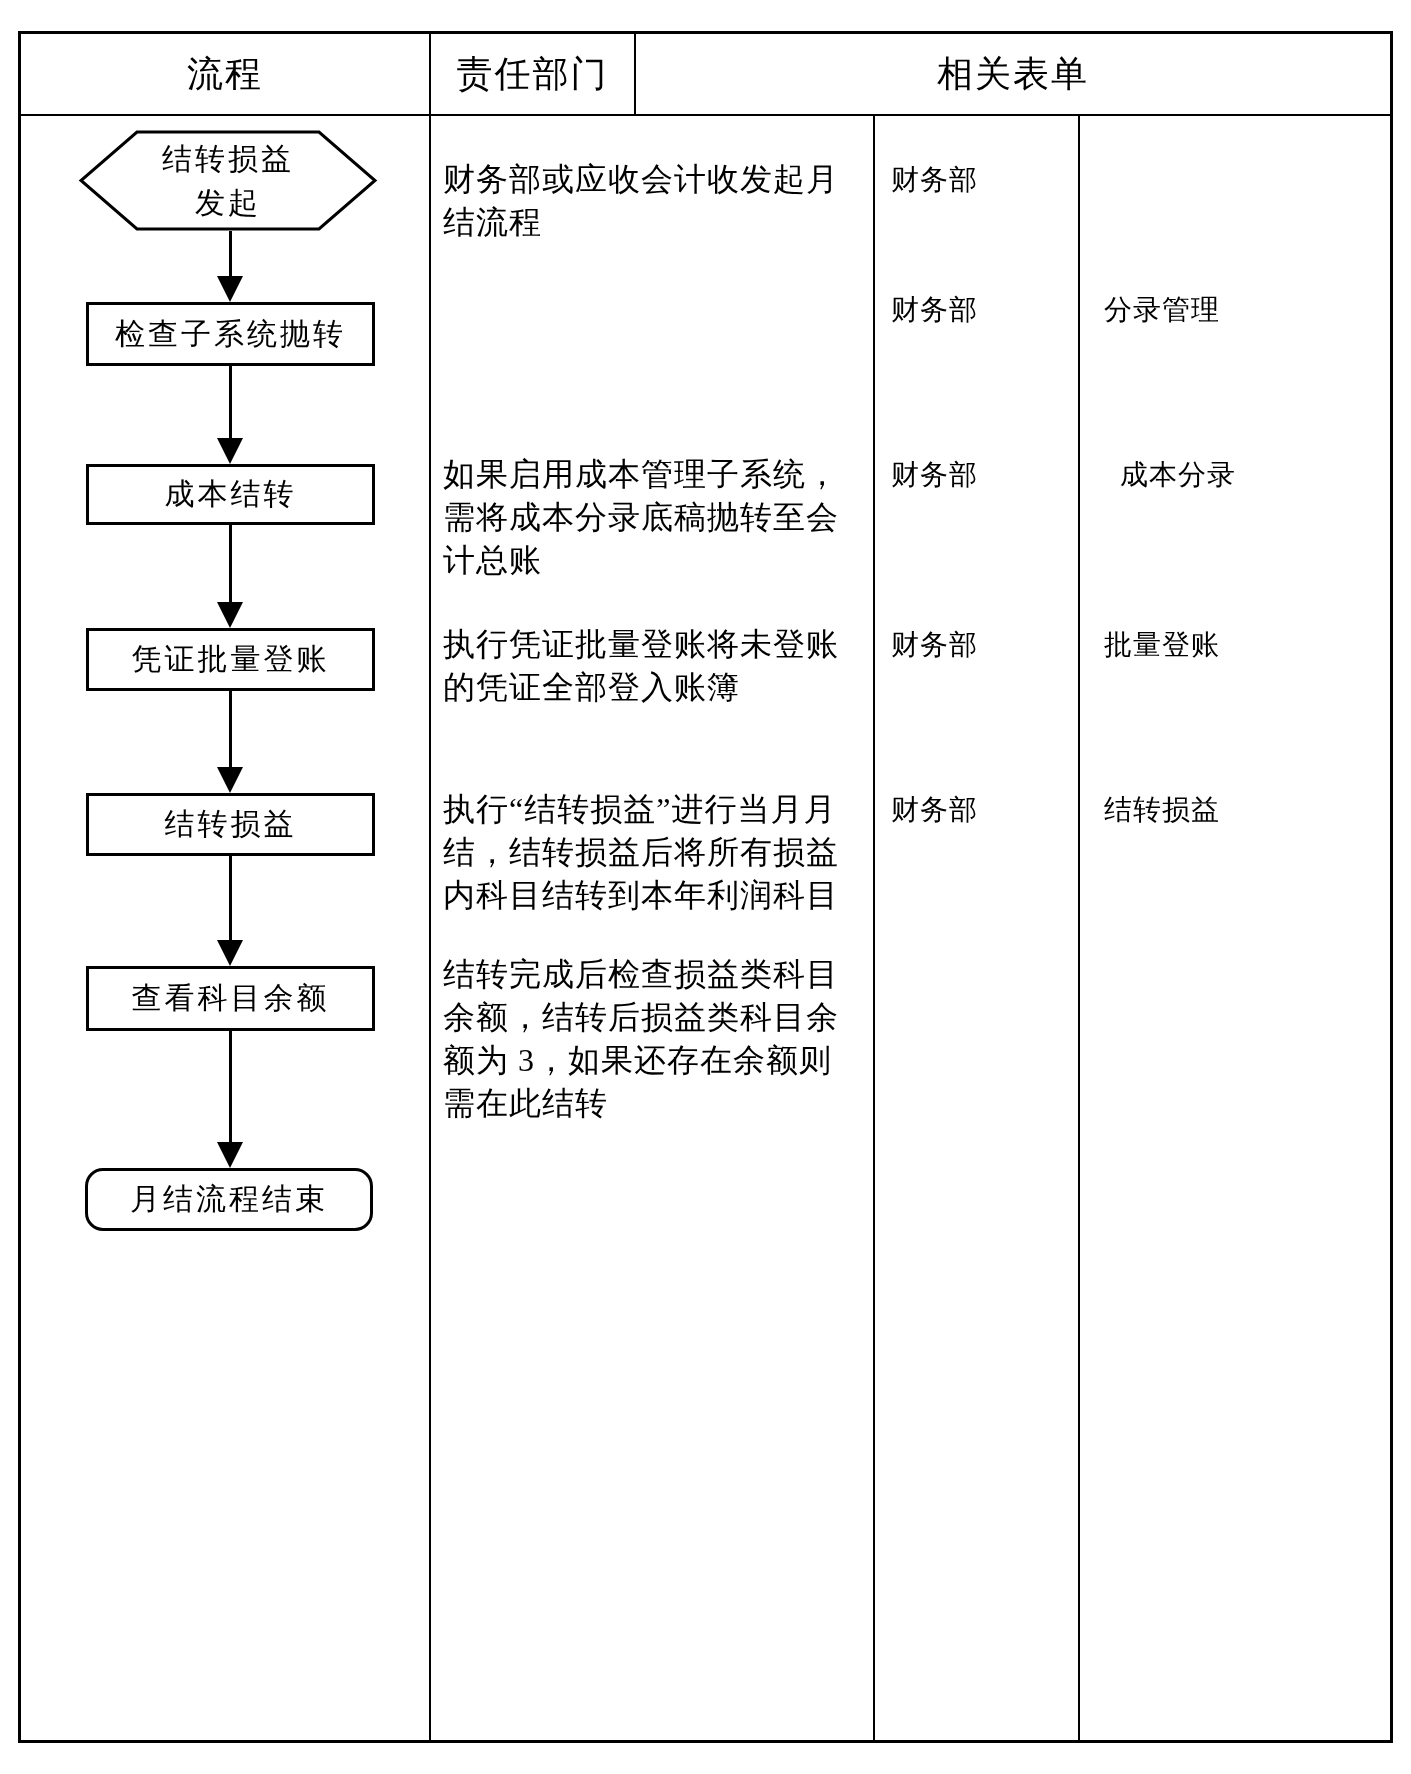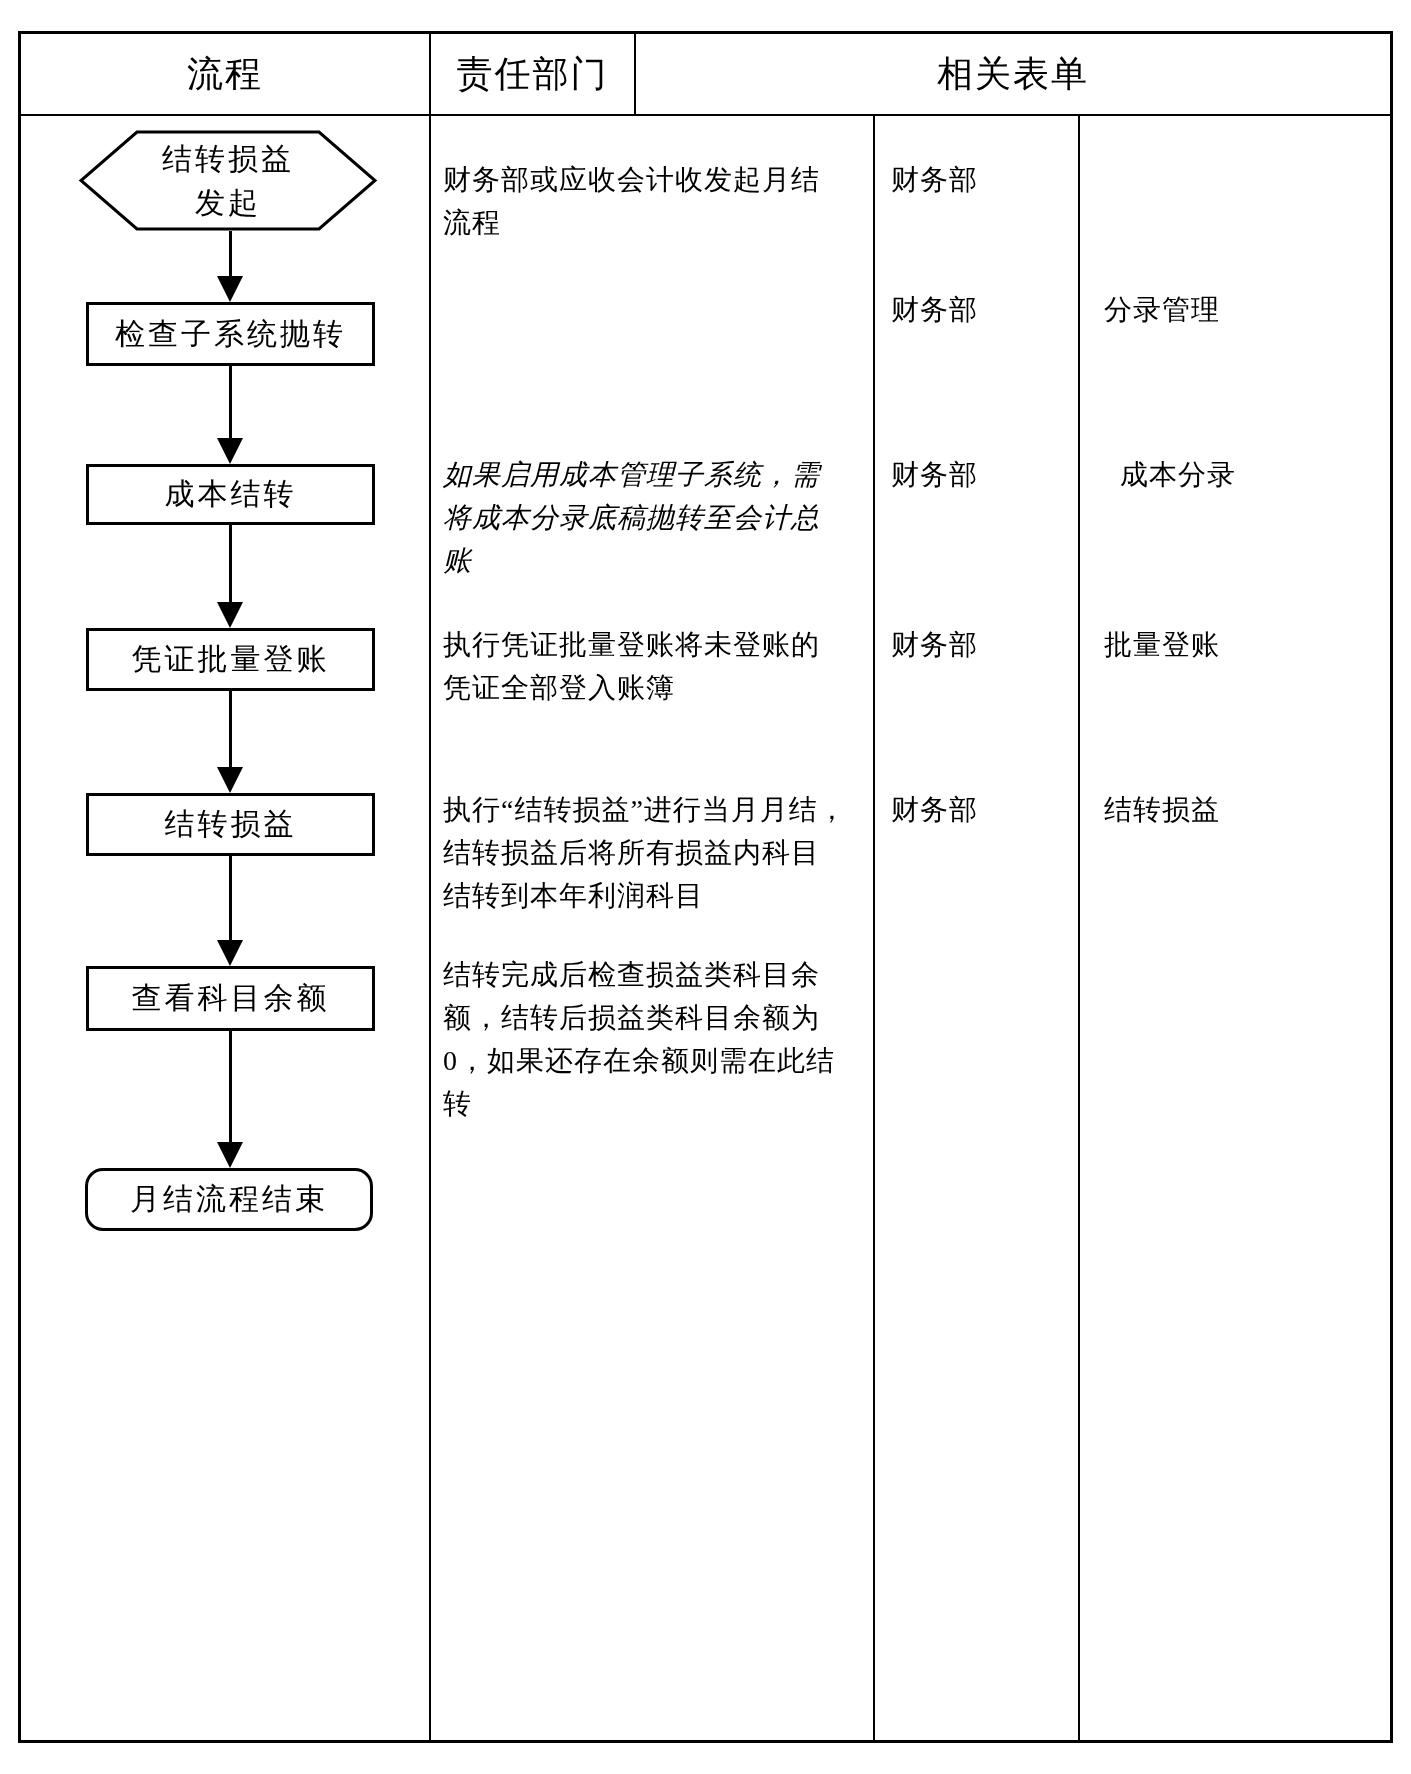--- a/index.html
+++ b/index.html
@@ -103,21 +103,21 @@
     width: 0; height: 0;
     border-left: 13px solid transparent;
     border-right: 13px solid transparent;
     border-top: 26px solid #000000;
   }
   
   .desc-block {
     position: absolute;
     left: 12px;
     width: 404px;
-    font-size: 28px;
+    font-size: 32px;
     line-height: 43px;
     letter-spacing: 1px;
   }
   .dept-block {
     position: absolute;
     left: 16px;
     width: 180px;
     font-size: 28px;
     line-height: 43px;
     letter-spacing: 1px;
@@ -206,24 +206,24 @@
         </div>
 
         <div class="shape-box rounded" style="top:1052px;height:63px;">
           <span>月结流程结束</span>
         </div>
 
       </div>
 
       <div class="cell c2">
         <div class="desc-block" style="top:42px;">财务部或应收会计收发起月结流程</div>
-        <div class="desc-block" style="top:337px;font-style:italic;">如果启用成本管理子系统，需将成本分录底稿抛转至会计总账</div>
+        <div class="desc-block" style="top:337px;">如果启用成本管理子系统，需将成本分录底稿抛转至会计总账</div>
         <div class="desc-block" style="top:507px;">执行凭证批量登账将未登账的凭证全部登入账簿</div>
         <div class="desc-block" style="top:672px;">执行“结转损益”进行当月月结，结转损益后将所有损益内科目结转到本年利润科目</div>
-        <div class="desc-block" style="top:837px;">结转完成后检查损益类科目余额，结转后损益类科目余额为 0，如果还存在余额则需在此结转</div>
+        <div class="desc-block" style="top:837px;">结转完成后检查损益类科目余额，结转后损益类科目余额为 3，如果还存在余额则需在此结转</div>
       </div>
 
       <div class="cell c3">
         <div class="dept-block" style="top:42px;">财务部</div>
         <div class="dept-block" style="top:172px;">财务部</div>
         <div class="dept-block" style="top:337px;">财务部</div>
         <div class="dept-block" style="top:507px;">财务部</div>
         <div class="dept-block" style="top:672px;">财务部</div>
         <div class="dept-block" style="top:837px;"></div>
       </div>

